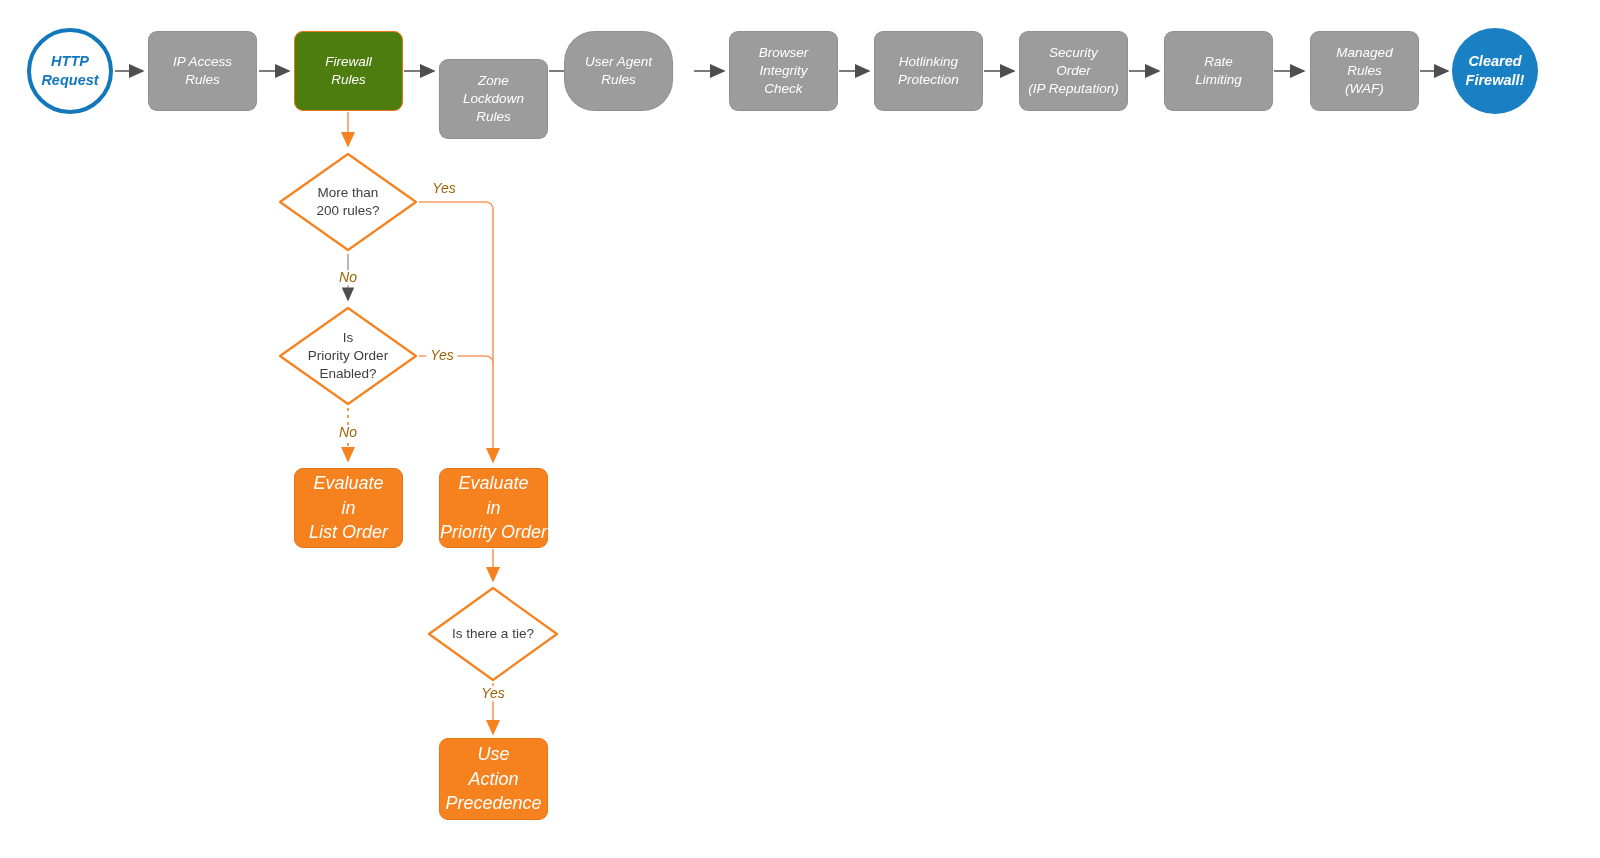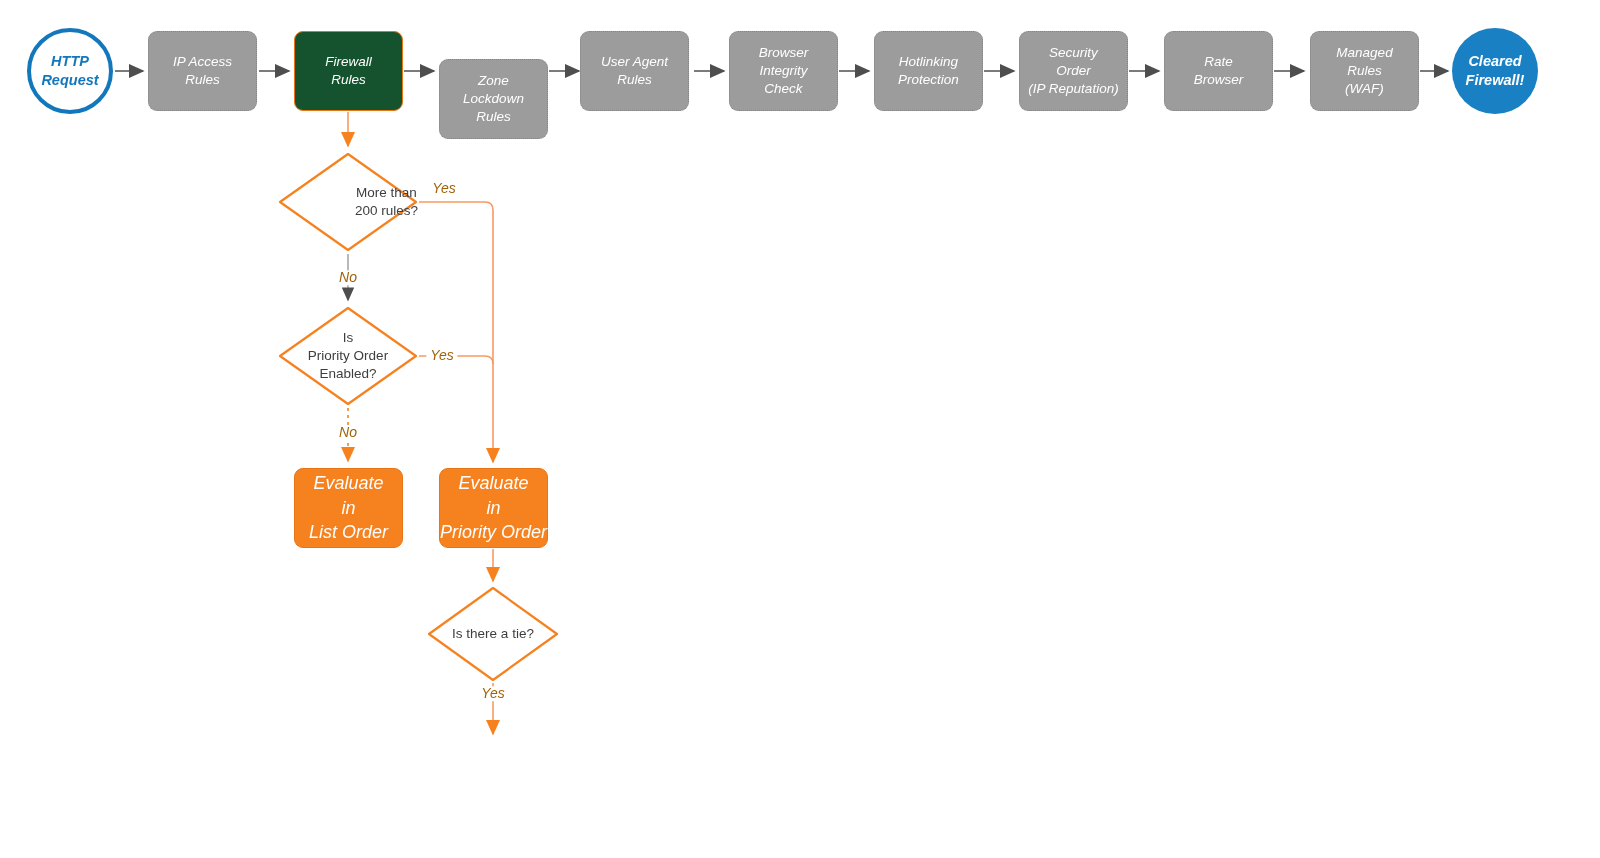--- a/index.html
+++ b/index.html
@@ -38,21 +38,21 @@
     height: 80px;
     border-radius: 9px;
     background: #9C9C9C;
     border: 1px dotted #848484;
     color: #ffffff;
     font-style: italic;
     font-size: 13.5px;
     line-height: 1.33;
   }
   .step.highlight {
-    background: #14532d;
+    background: #4d7c0f;
     border: 1px solid #E97413;
   }
   .action {
     width: 109px;
     border-radius: 9px;
     background: #F6821F;
     border: 1px solid #E97413;
     color: #ffffff;
     font-style: italic;
     font-size: 18px;
@@ -157,54 +157,54 @@
   </div>
   <div class="node step highlight" style="left:294px; top:31px;">
     <span class="label">Firewall
 Rules</span>
   </div>
   <div class="node step" style="left:439px; top:31px;margin-top:28px;">
     <span class="label">Zone
 Lockdown
 Rules</span>
   </div>
-  <div class="node step" style="left:580px; top:31px;">
+  <div class="node step" style="left:564px; top:31px;border-radius:31px;">
     <span class="label">User Agent
 Rules</span>
   </div>
   <div class="node step" style="left:729px; top:31px;">
     <span class="label">Browser
 Integrity
 Check</span>
   </div>
   <div class="node step" style="left:874px; top:31px;">
     <span class="label">Hotlinking
 Protection</span>
   </div>
   <div class="node step" style="left:1019px; top:31px;">
     <span class="label">Security
 Order
 (IP Reputation)</span>
   </div>
   <div class="node step" style="left:1164px; top:31px;">
     <span class="label">Rate
-Browser</span>
+Limiting</span>
   </div>
   <div class="node step" style="left:1310px; top:31px;">
     <span class="label">Managed
 Rules
 (WAF)</span>
   </div>
 
   <div class="node circle end" style="left:1452px; top:28px;">
     <span class="label">Cleared
 Firewall!</span>
   </div>
 
-  <div class="node diamond" style="left:278px; top:152px; width:140px; height:100px;justify-content:flex-end;">
+  <div class="node diamond" style="left:278px; top:152px; width:140px; height:100px;">
     <svg width="140" height="100" viewBox="0 0 140 100">
       <polygon points="70,2 138,50 70,98 2,50" fill="#ffffff" stroke="#F6821F" stroke-width="2.2" stroke-linejoin="round"></polygon>
     </svg>
     <span class="label">More than
 200 rules?</span>
   </div>
 
   <div class="node diamond" style="left:278px; top:306px; width:140px; height:100px;">
     <svg width="140" height="100" viewBox="0 0 140 100">
       <polygon points="70,2 138,50 70,98 2,50" fill="#ffffff" stroke="#F6821F" stroke-width="2.2" stroke-linejoin="round"></polygon>
@@ -226,20 +226,25 @@
 Priority Order</span>
   </div>
 
   <div class="node diamond" style="left:427px; top:586px; width:132px; height:96px;">
     <svg width="132" height="96" viewBox="0 0 132 96">
       <polygon points="66,2 130,48 66,94 2,48" fill="#ffffff" stroke="#F6821F" stroke-width="2.2" stroke-linejoin="round"></polygon>
     </svg>
     <span class="label">Is there a tie?</span>
   </div>
 
+  <div class="node action" style="left:439px; top:738px; height:82px;">
+    <span class="label">Use
+Action
+Precedence</span>
+  </div>
 
   <span class="edge-label" style="left:444px; top:189px;">Yes</span>
   <span class="edge-label" style="left:348px; top:278px;">No</span>
   <span class="edge-label" style="left:442px; top:356px;">Yes</span>
   <span class="edge-label" style="left:348px; top:433px;">No</span>
   <span class="edge-label" style="left:493px; top:694px;">Yes</span>
 
 </div>
 
 </body></html>

